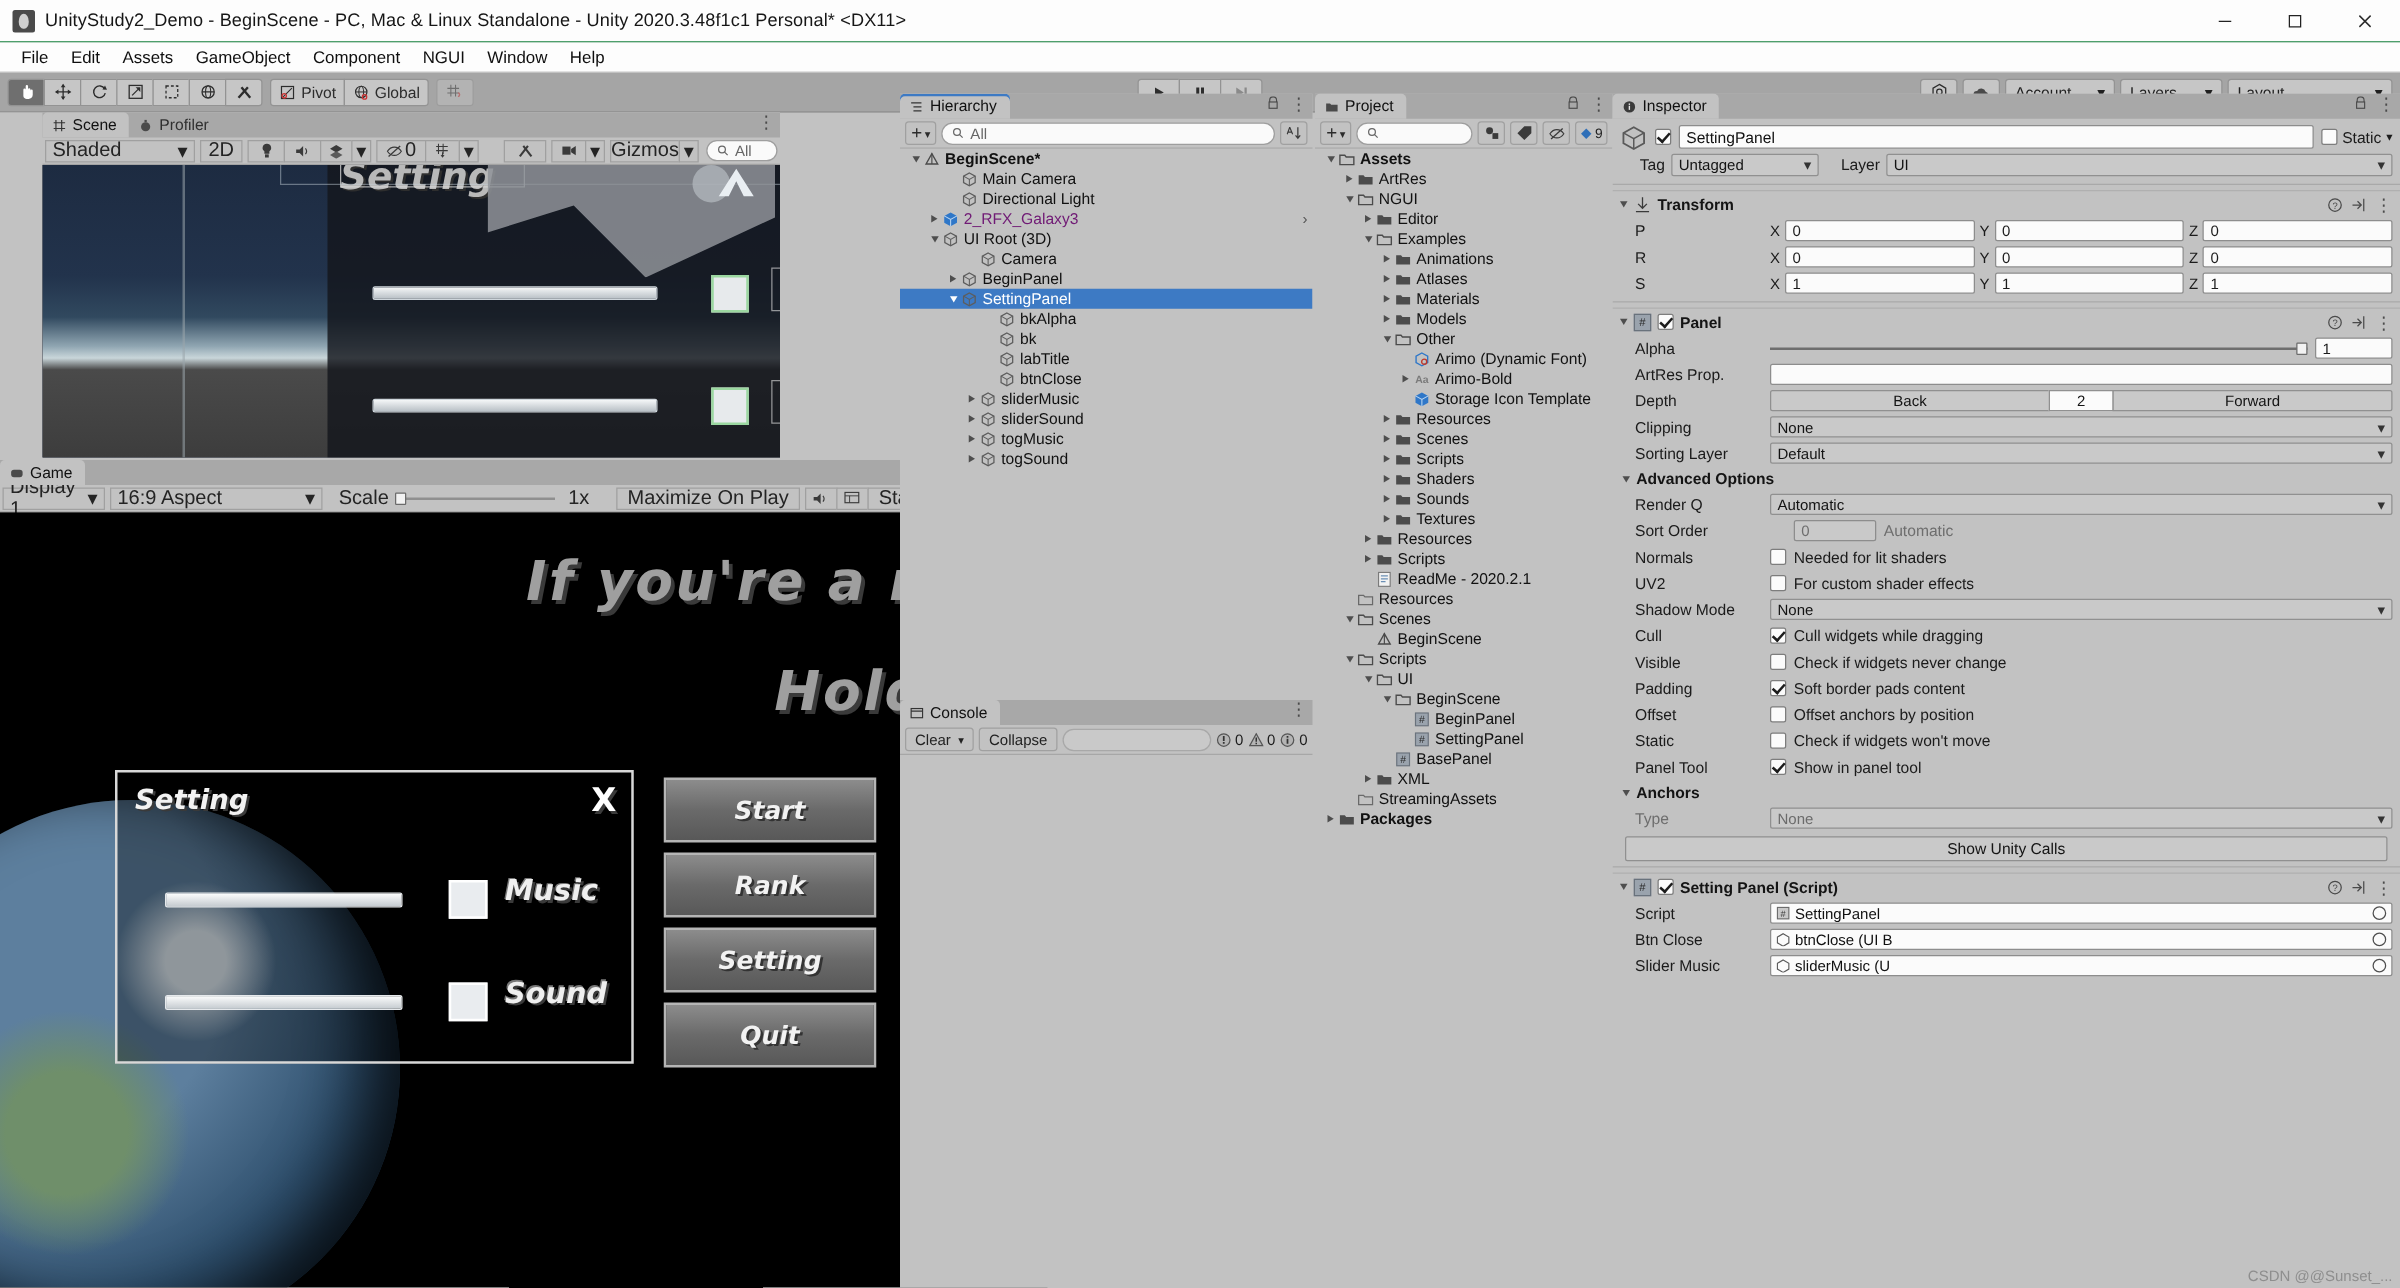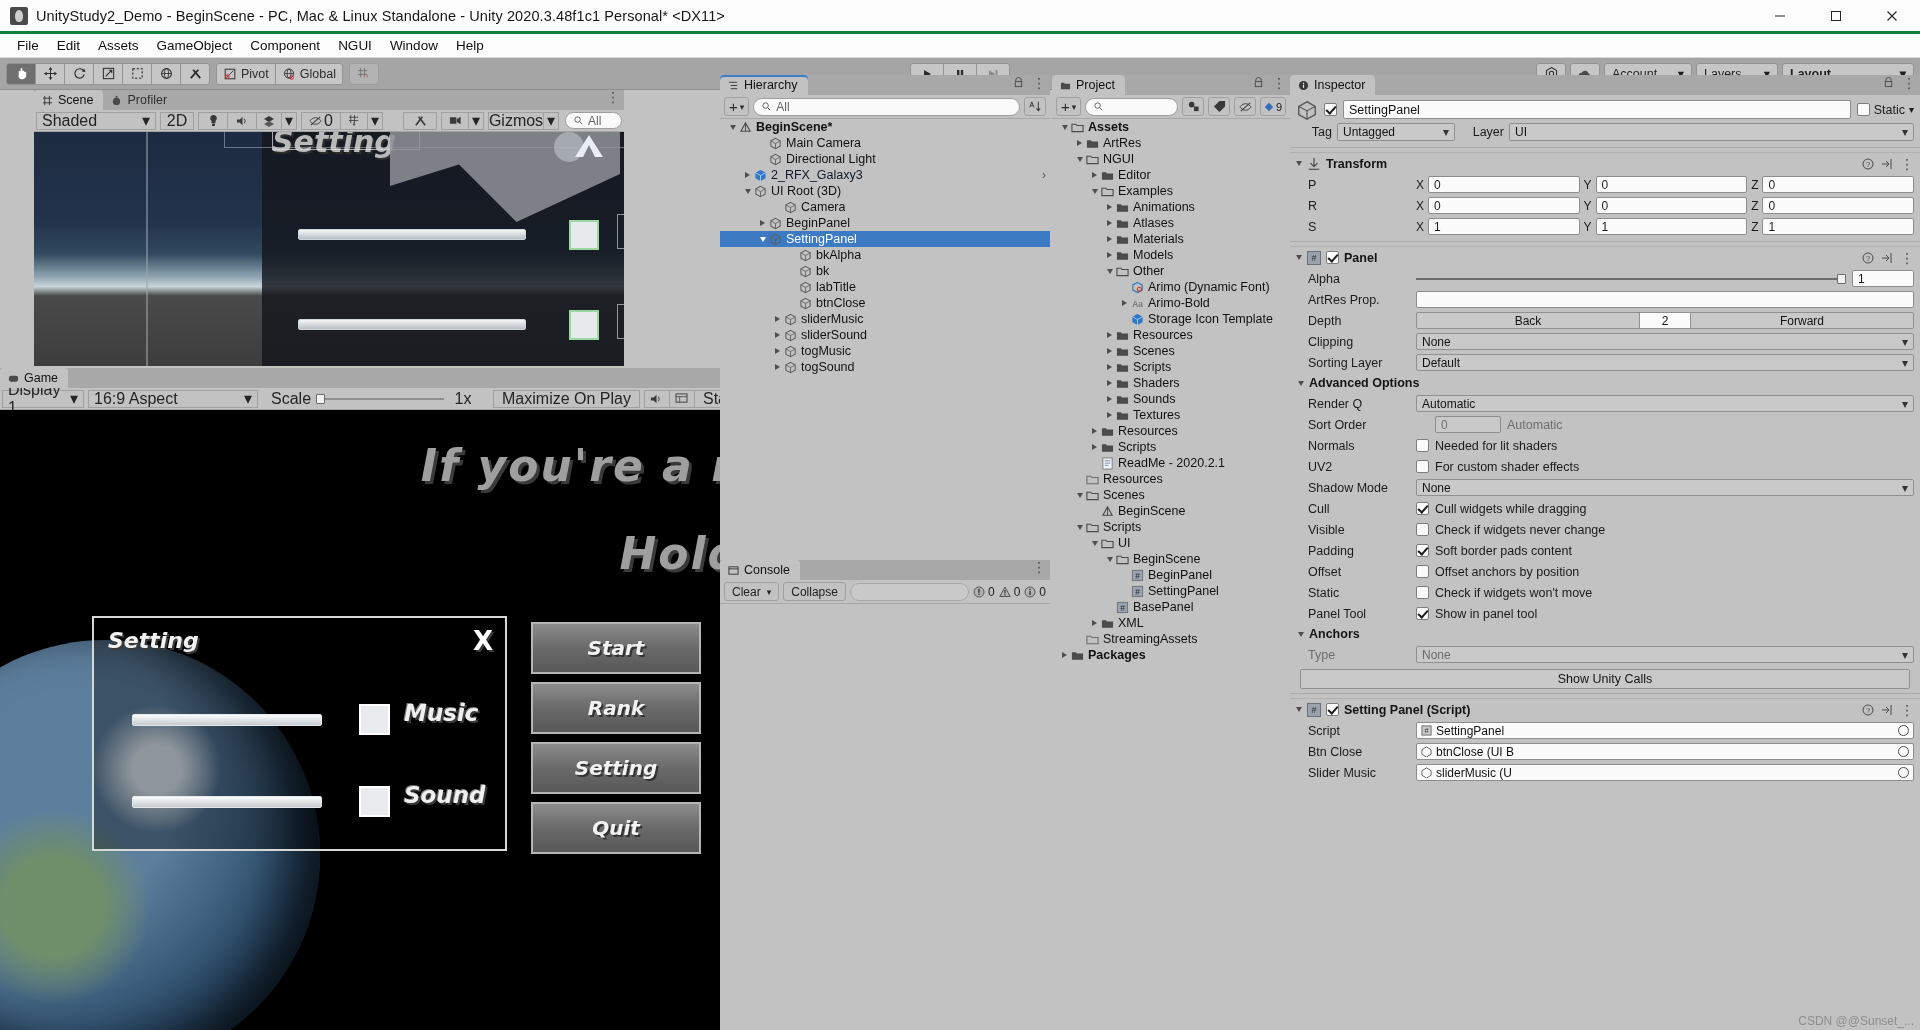--- a/index.html
+++ b/index.html
@@ -9,21 +9,21 @@
     font-family:"Liberation Sans", sans-serif;
     font-size:13px; color:#1c1c1c;
     background:#c2c2c2;
     -webkit-font-smoothing:antialiased;
   }
   .app { position:relative; width:1920px; height:1030px; }
 
   
   .titlebar {
     height:34px; background:#fdfdfd; display:flex; align-items:center;
-    border-bottom:3px solid #15803d;
+    border-bottom:1px solid #15803d;
   }
   .tb-icon {
     width:18px; height:18px; margin-left:10px; margin-right:8px;
     background:#4a4a4a; border-radius:2px; position:relative; flex:none;
   }
   .tb-icon:after{
     content:""; position:absolute; left:5px; top:3px; width:8px; height:12px;
     background:#cfcfcf; border-radius:50% 50% 45% 45%;
   }
   .tb-title { font-size:14.5px; color:#161616; letter-spacing:.1px; }
@@ -70,21 +70,21 @@
 
   .right-group { margin-left:auto; display:flex; align-items:center; gap:4px; }
   .rbtn {
     height:22px; background:#c6c6c6; border:1px solid #939393; border-radius:3px;
     display:flex; align-items:center; padding:0 7px; font-size:12.5px; color:#1f1f1f;
   }
   .rbtn .caret { margin-left:auto; padding-left:10px; }
   .rbtn.sq { width:30px; justify-content:center; padding:0; }
   .w-account { width:88px; }
   .w-layers  { width:82px; }
-  .w-layout  { width:132px;font-weight:bold; }
+  .w-layout  { width:132px; }
 
   
   .panel { position:absolute; background:#c2c2c2; }
   .tabrow {
     height:20px; background:#a8a8a8; display:flex; align-items:flex-end;
     position:relative;
   }
   .tab {
     height:20px; padding:0 10px 0 8px; display:flex; align-items:center; gap:5px;
     font-size:12.5px; color:#303030; background:transparent;
@@ -213,21 +213,21 @@
   .iconbtn {
     width:22px; height:19px; background:#c2c2c2; border:1px solid #a0a0a0;
     border-radius:3px; display:flex; align-items:center; justify-content:center;
   }
   .tree { background:#c2c2c2; overflow:hidden; height:437px; }
   .trow {
     height:16px; display:flex; align-items:center; font-size:12.5px;
     color:#111; white-space:nowrap; padding-right:4px;
   }
   .trow.sel { background:#3d7ac4; color:#fff; }
-  .trow.pref .tlbl { color:#0f172a; }
+  .trow.pref .tlbl { color:#701a75; }
   .trow.sel .tlbl { color:#fff; }
   .tw { width:13px; display:flex; align-items:center; justify-content:center; flex:none; }
   .caretR { width:0;height:0;border-left:5px solid #4e4e4e;border-top:3.5px solid transparent;border-bottom:3.5px solid transparent; }
   .caretD { width:0;height:0;border-top:5px solid #4e4e4e;border-left:3.5px solid transparent;border-right:3.5px solid transparent; }
   .trow.sel .caretD { border-top-color:#fff; }
   .ghex { width:13px;height:13px;flex:none;margin-right:4px; }
   .tlbl { overflow:hidden; text-overflow:ellipsis; }
   .trow .arrowend { margin-left:auto; color:#555; font-size:12px; }
 
   

